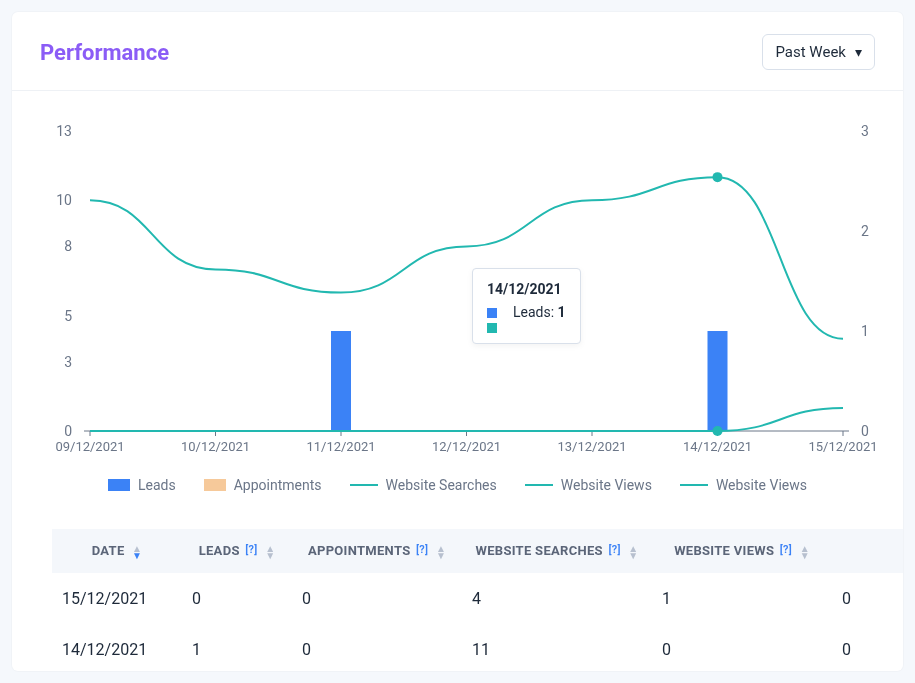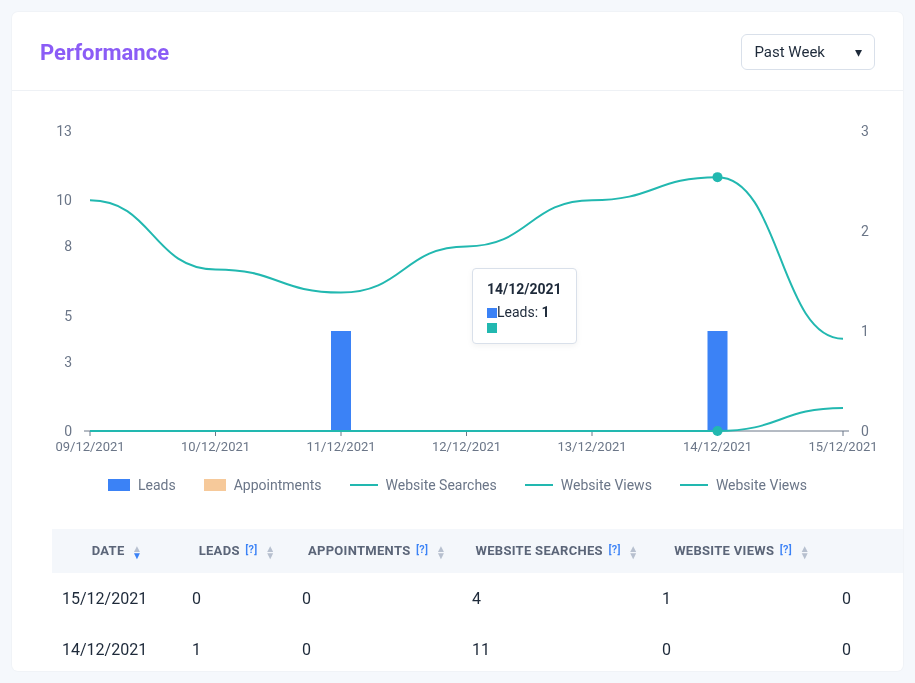--- a/index.html
+++ b/index.html
@@ -33,21 +33,21 @@
     font-weight: 700;
     color: #8b5cf6;
   }
   .dropdown {
     border: 1px solid #d9e0ea;
     border-radius: 6px;
     padding: 8px 12px;
     font-size: 15px;
     display: flex;
     align-items: center;
-    gap: 30px;
+    gap: 9px;
     cursor: pointer;
     color: #1e2a3a;
   }
   .chev { font-size: 14px; color: #1e2a3a; }
 
   
   .chart-wrap {
     position: relative;
     margin: 20px 0 0 0;
     height: 400px;
@@ -82,21 +82,21 @@
     position: absolute;
     background: #fff;
     border: 1px solid #d9e0ea;
     border-radius: 4px;
     padding: 10px 14px;
     font-size: 14px;
     box-shadow: 0 2px 6px rgba(0,0,0,0.05);
     line-height: 1.5;
   }
   .tt-title { font-weight: 700; margin-bottom: 2px; }
-  .tt-row { display: flex; align-items: center; gap: 0; }
+  .tt-row { display: flex; align-items: center; gap: 16px; }
   .tt-sw { width: 10px; height: 10px; display:inline-block; }
   .tt-sw.blue { background:#3b82f6; }
   .tt-sw.peach { background:#f6c99a; }
   .tt-sw.teal { background:#22b8b0; }
 
   
   .table-wrap {
     margin-top: 18px;
     overflow-x: hidden;
   }

